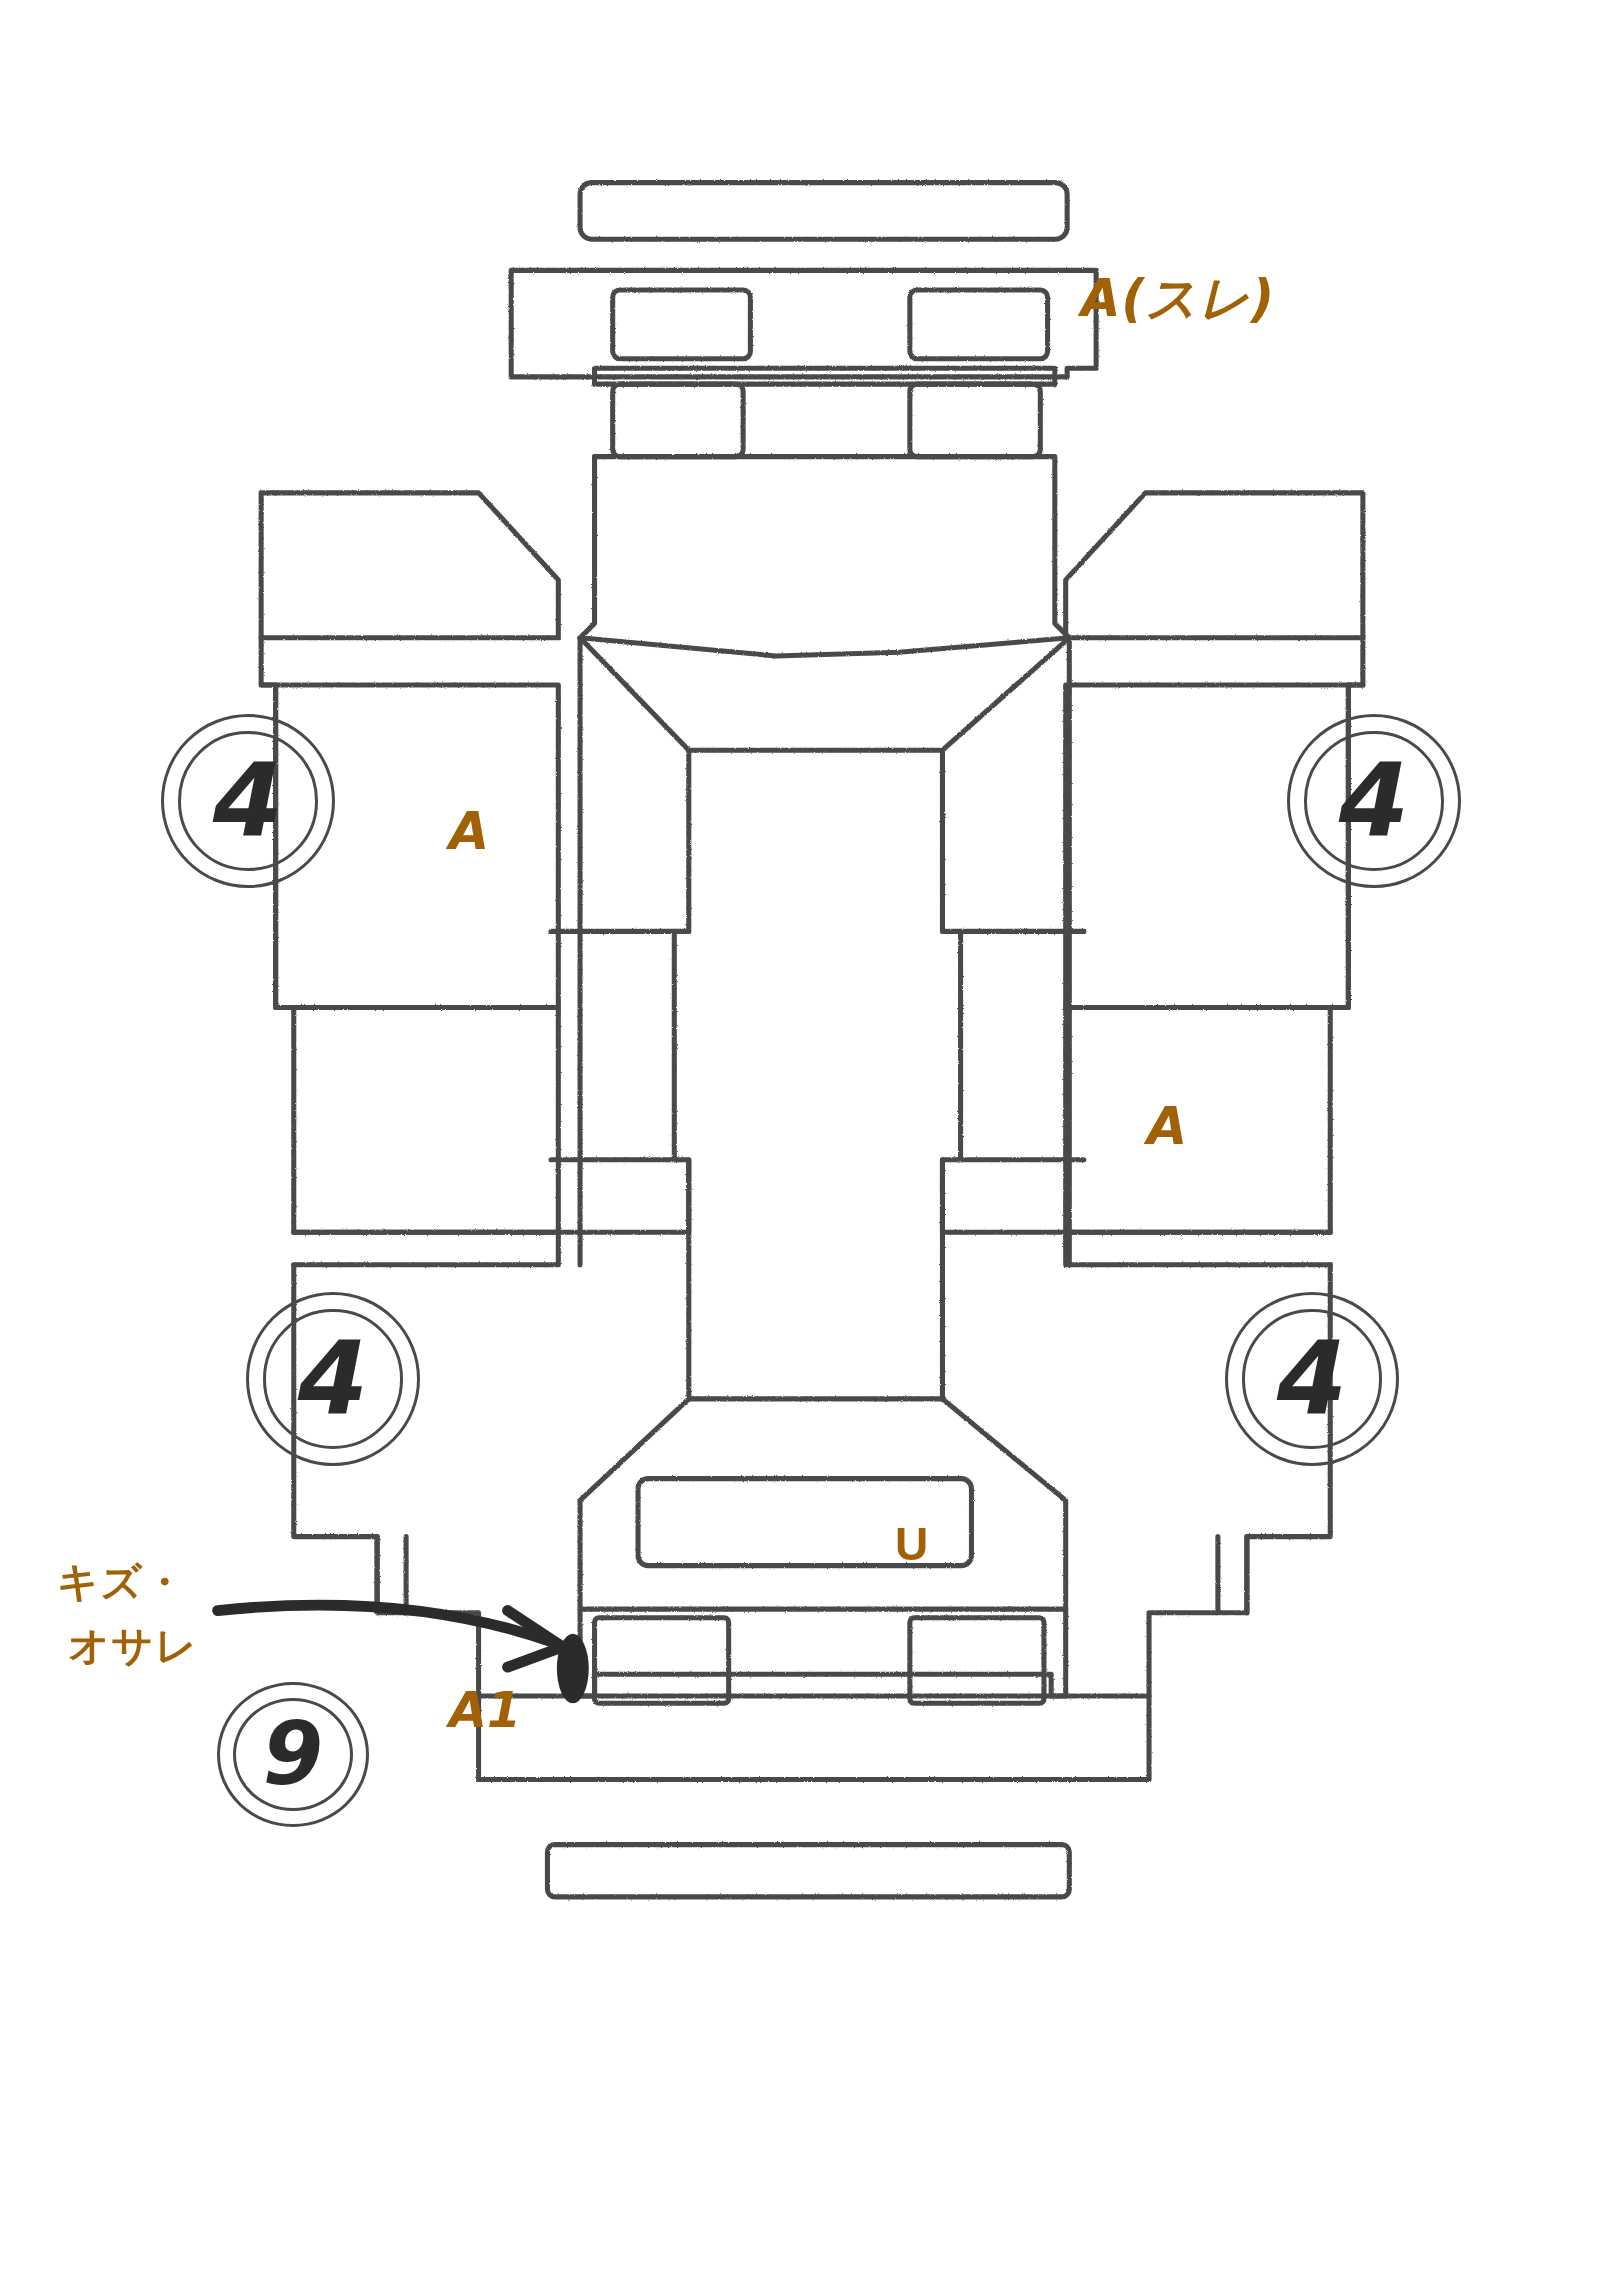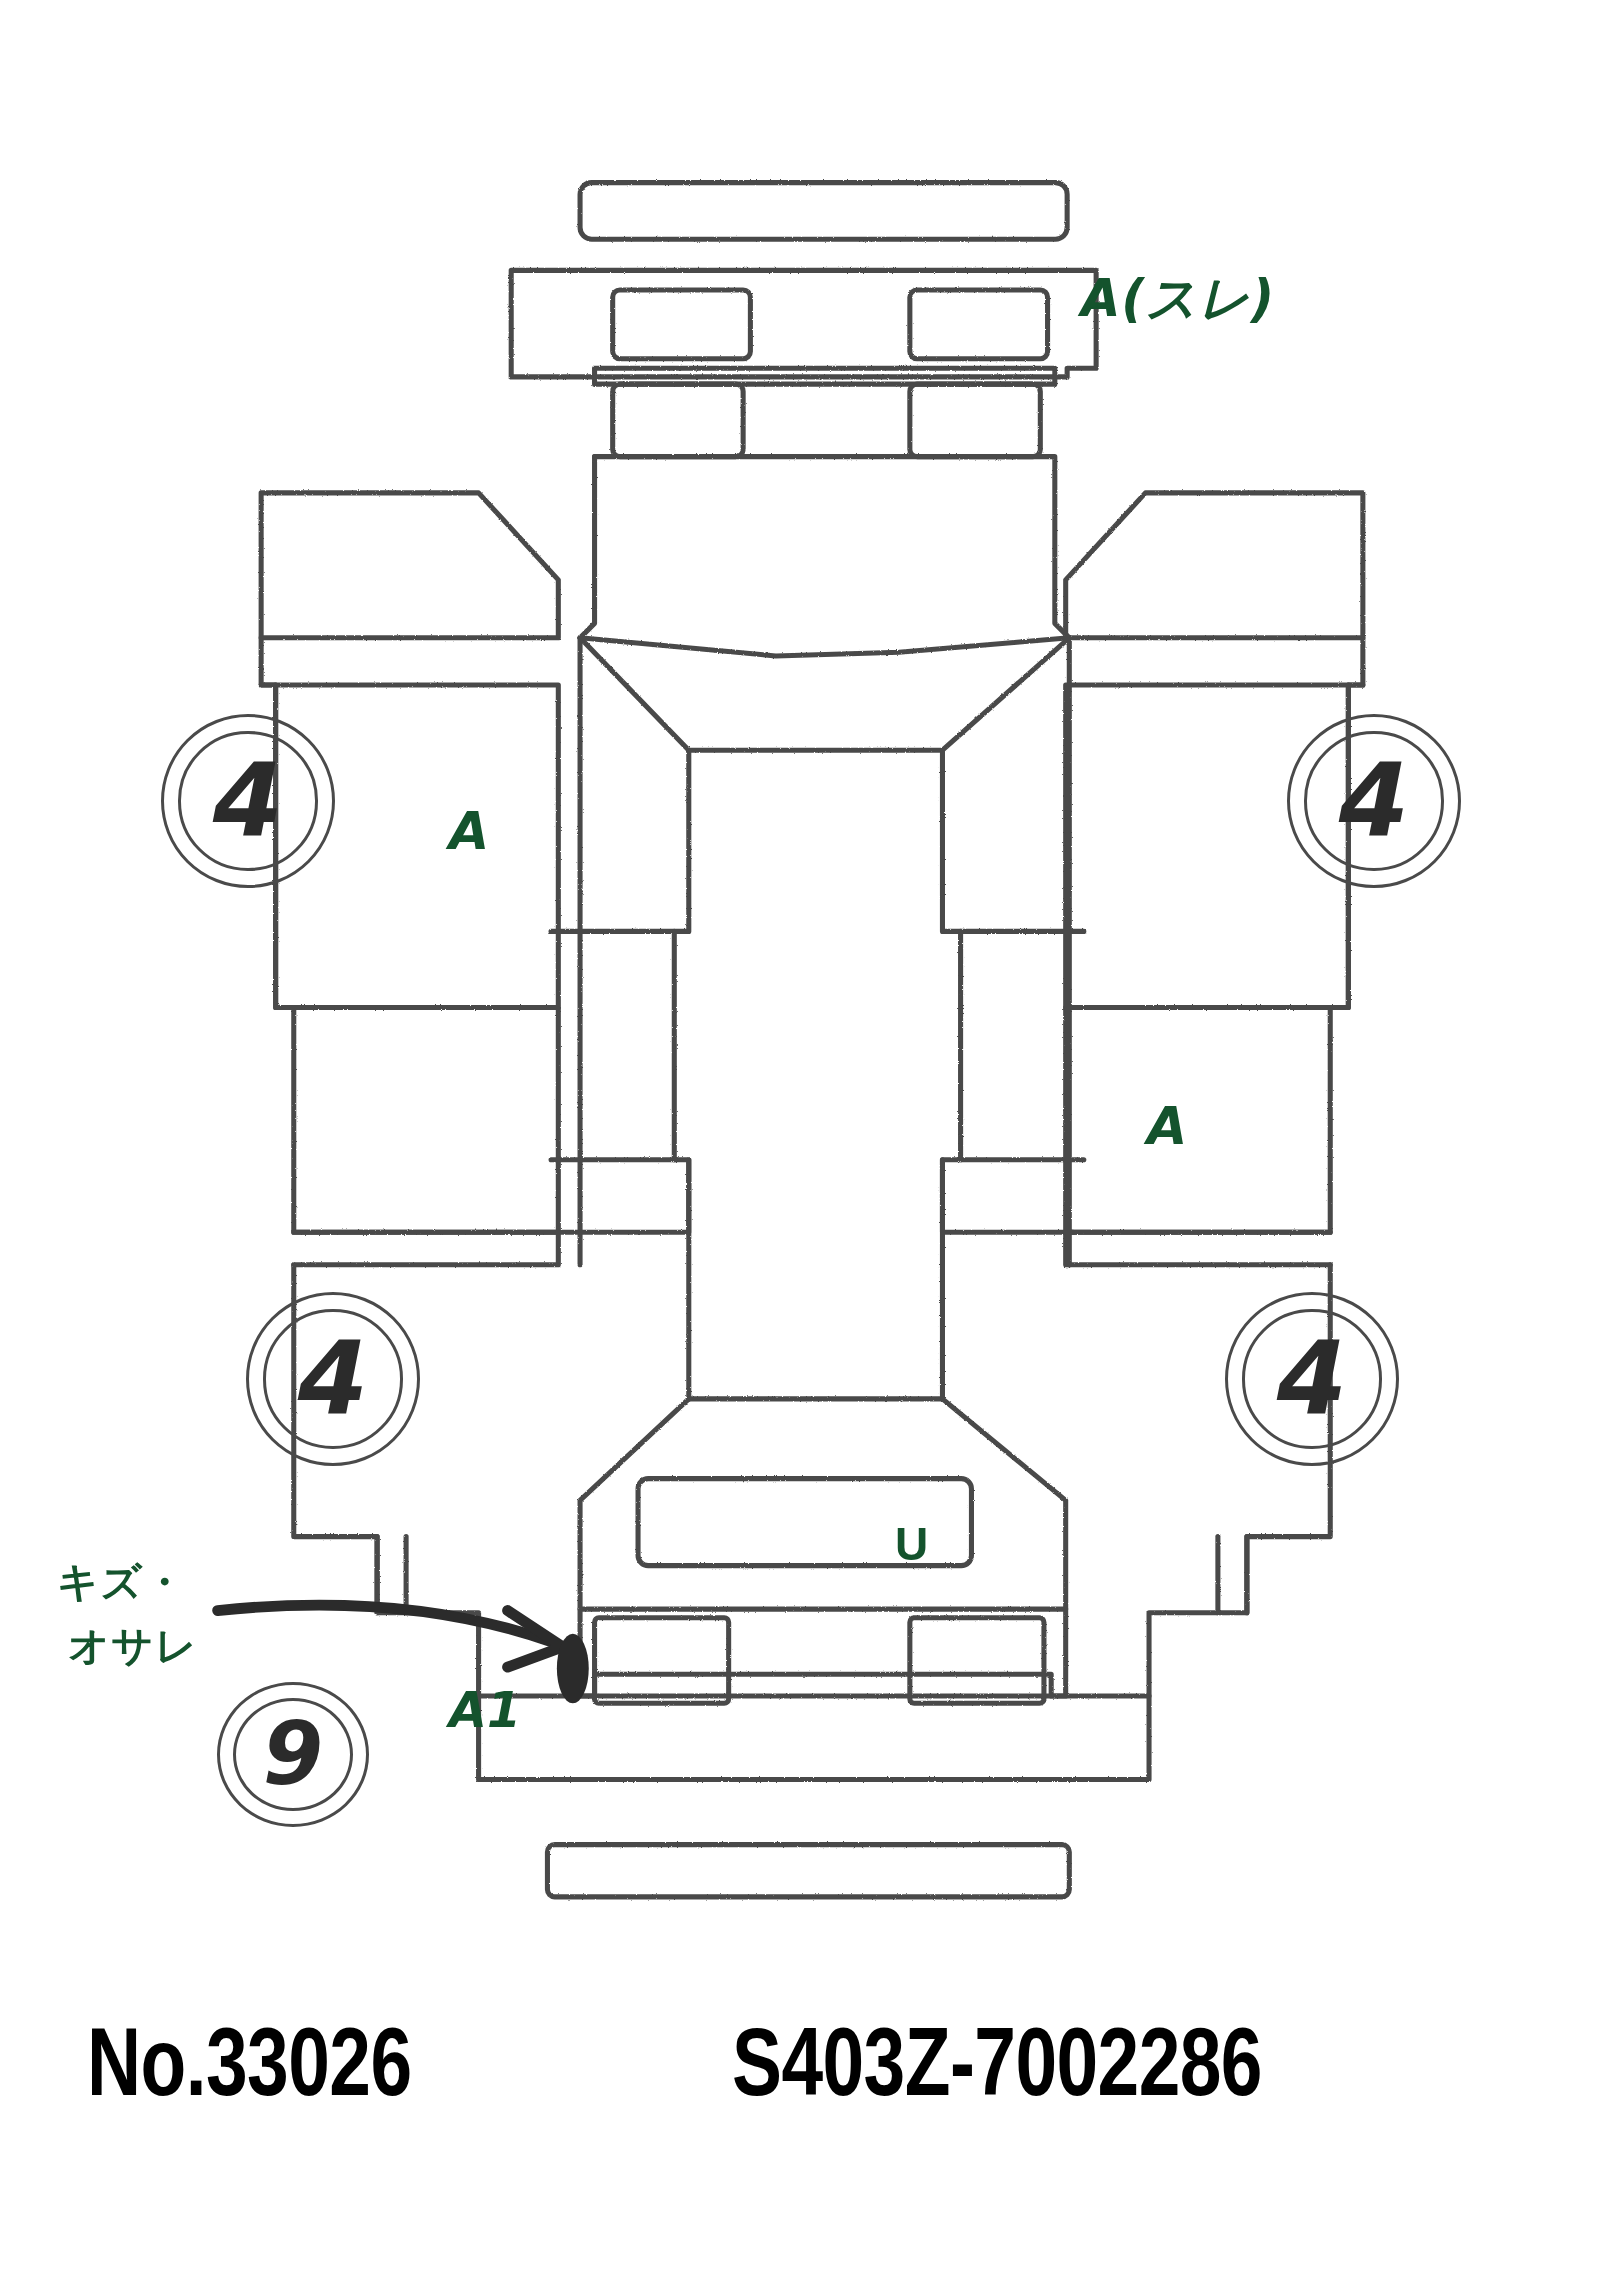--- a/index.html
+++ b/index.html
@@ -10,21 +10,21 @@
 
   
   #diagram{position:absolute;left:0;top:0;width:1624px;height:1957px;}
   #diagram svg{display:block;width:1624px;height:1957px;}
 
   
   .hand{
     position:absolute;
     font-family:"DejaVu Sans",sans-serif;
     font-weight:700;
-    color:#14532d;
+    color:#a16207;
     font-style:italic;
     white-space:nowrap;
     line-height:1;
   }
 
   .mk-a-sure{left:1081px;top:273px;font-size:51px;letter-spacing:0.7px;}
   .mk-a-left{left:449px;top:805px;font-size:52px;}
   .mk-a-right{left:1147px;top:1100px;font-size:52px;}
   .mk-a1{left:449px;top:1686px;font-size:49px;}
   .mk-u{left:895px;top:1521px;font-size:46px;font-style:normal;
@@ -206,19 +206,15 @@
     <span class="ring-inner"></span>
     <span class="num">4</span>
   </div>
 
   <div class="badge b9" id="badge-9">
     <span class="ring-outer"></span>
     <span class="ring-inner"></span>
     <span class="num">9</span>
   </div>
 
-  <div id="footer">
-    <div class="foot-txt" id="foot-no">No.33026</div>
-    <div class="foot-txt" id="foot-vin">S403Z-7002286</div>
-  </div>
 
 </div>
 
 
 </body></html>

